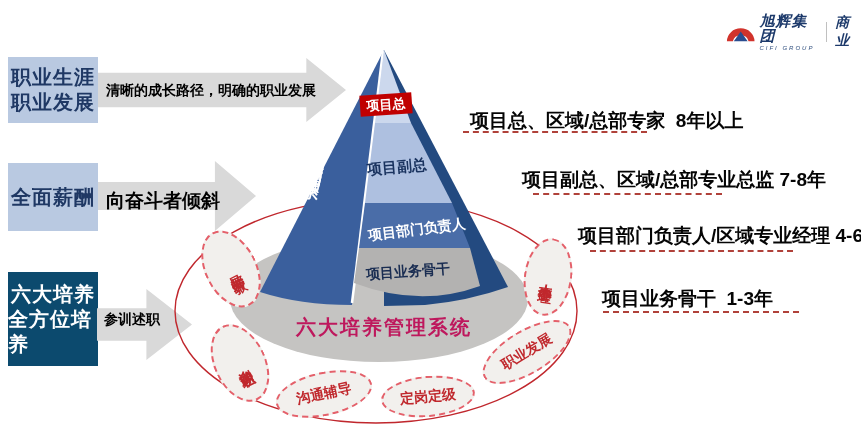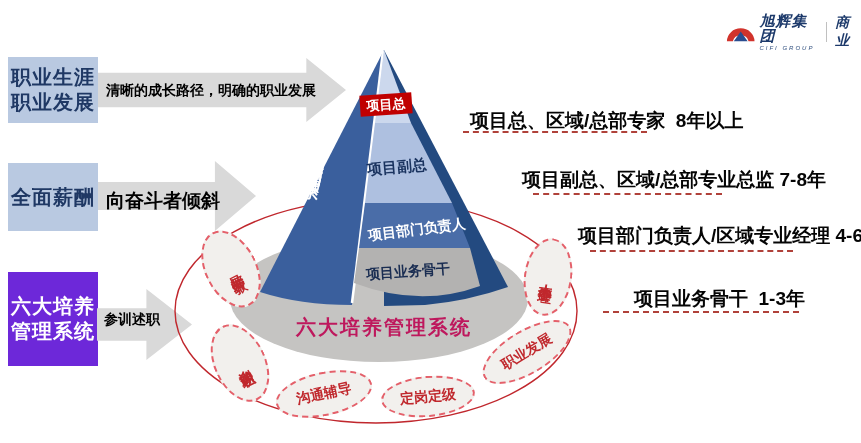--- a/index.html
+++ b/index.html
@@ -4,21 +4,21 @@
 <style>
   html,body{margin:0;padding:0;background:#e8e8e8;}
   .slide{
     position:relative;width:861px;height:443px;background:#ffffff;overflow:hidden;
     font-family:"Liberation Sans","DejaVu Sans",sans-serif;
   }
   
   .box{position:absolute;display:flex;flex-direction:column;align-items:center;justify-content:center;
        font-weight:bold;font-size:20px;line-height:1.25;letter-spacing:1px;}
   .box.light{background:#b9c9e1;color:#1f3864;}
-  .box.dark{background:#6d28d9;color:#ffffff;}
+  .box.dark{background:#0c4a6e;color:#ffffff;}
   .box1{left:8px;top:57px;width:90px;height:66px;}
   .box2{left:8px;top:163px;width:90px;height:68px;}
   .box3{left:8px;top:272px;width:90px;height:94px;}
   
   .arrow{position:absolute;background:#d9d9d9;z-index:1;}
   .arrow1{left:98px;top:58px;width:248px;height:64px;
     clip-path:polygon(0 23%,84% 23%,84% 0,100% 50%,84% 100%,84% 77%,0 77%);}
   .arrow2{left:98px;top:161px;width:158px;height:70px;
     clip-path:polygon(0 30%,74% 30%,74% 0,100% 50%,74% 100%,74% 70%,0 70%);}
   .arrow3{left:97px;top:289px;width:95px;height:71px;
@@ -39,21 +39,21 @@
   .side-label{position:absolute;left:308px;top:136px;z-index:3;writing-mode:vertical-rl;
     color:#ffffff;font-weight:bold;font-size:16px;letter-spacing:5px;transform:rotate(13deg);}
   .center-label{position:absolute;left:296px;top:314px;z-index:3;color:#be185d;
     font-weight:bold;font-size:20px;letter-spacing:2px;}
   
   .ann-text{position:absolute;z-index:3;font-weight:bold;font-size:19px;color:#050505;white-space:pre;}
   .ann-line{position:absolute;z-index:3;height:0;border-top:2px dashed #b0413a;}
   .ann1t{left:470px;top:108px;} .ann1l{left:463px;top:131px;width:184px;}
   .ann2t{left:522px;top:167px;} .ann2l{left:533px;top:193px;width:189px;}
   .ann3t{left:578px;top:223px;} .ann3l{left:590px;top:250px;width:203px;}
-  .ann4t{left:602px;top:286px;margin-left:32px;} .ann4l{left:603px;top:311px;width:196px;}
+  .ann4t{left:602px;top:286px;} .ann4l{left:603px;top:311px;width:196px;}
   
   .oval{position:absolute;z-index:4;border:2px dashed #e4606a;border-radius:50%;
     background:#f2f0ed;color:#c0282d;font-weight:bold;font-size:14px;
     display:flex;align-items:center;justify-content:center;text-align:center;}
   .oval .vtext{writing-mode:vertical-rl;letter-spacing:2px;}
   
   .logo{position:absolute;left:726px;top:13px;z-index:3;display:flex;align-items:center;font-style:italic;}
   .logo-txt{margin-left:4px;display:flex;flex-direction:column;line-height:1;}
   .logo-cn{font-size:15px;font-weight:bold;color:#1d3a6b;letter-spacing:1px;}
   .logo-en{font-size:6px;color:#31507f;letter-spacing:2px;margin-top:2px;}
@@ -80,21 +80,21 @@
 
   <div class="box light box1">
     <span>职业生涯</span>
     <span>职业发展</span>
   </div>
   <div class="box light box2">
     <span>全面薪酬</span>
   </div>
   <div class="box dark box3">
     <span>六大培养</span>
-    <span>管理系统</span>
+    <span>全方位培养</span>
   </div>
 
   <div class="arrow arrow1"></div>
   <div class="arrow arrow2"></div>
   <div class="arrow arrow3"></div>
   <div class="arrow-text atext1">清晰的成长路径，明确的职业发展</div>
   <div class="arrow-text atext2">向奋斗者倾斜</div>
   <div class="arrow-text atext3">参训述职</div>
 
   <svg class="scene" width="861" height="443" viewBox="0 0 861 443">

